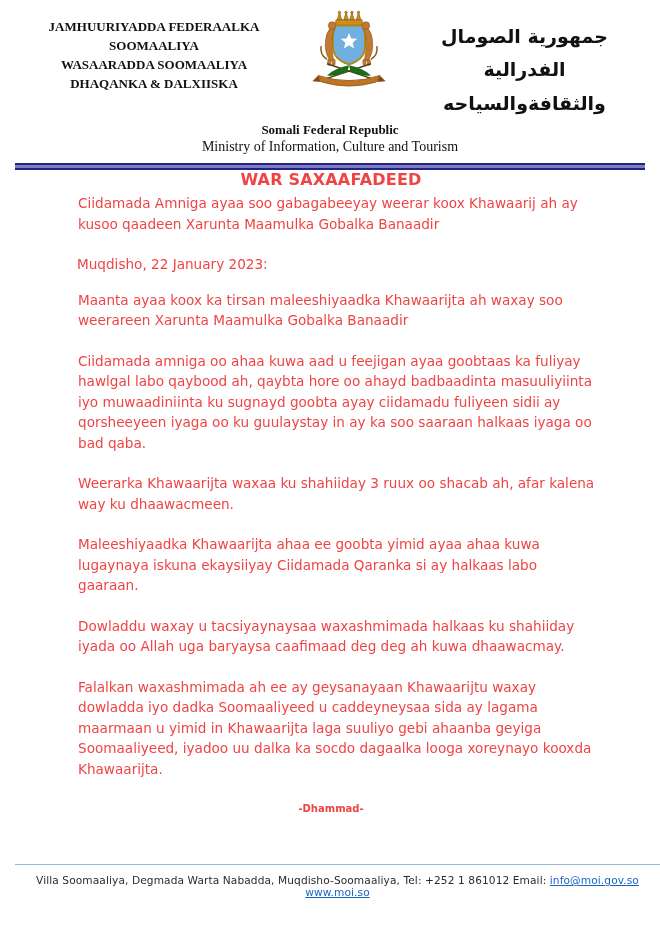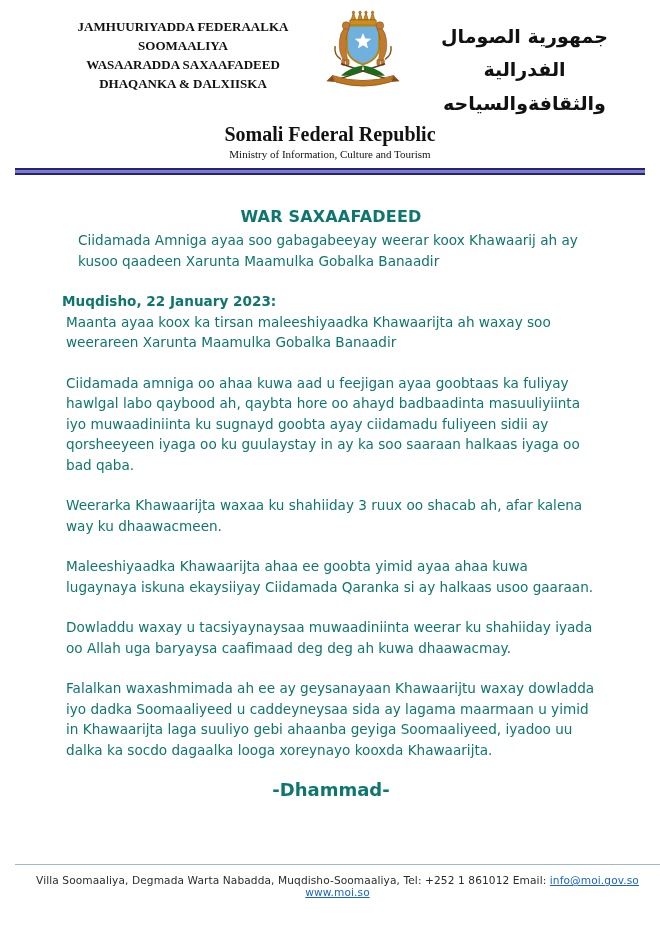--- a/index.html
+++ b/index.html
@@ -7,21 +7,21 @@
     position:relative;
     width:660px;height:934px;
     background:#ffffff;
     overflow:hidden;
     font-family:"DejaVu Sans",sans-serif;
     color:#1c1c1c;
   }
   
   .letterhead{
     display:flex;
-    justify-content:flex-end;
+    justify-content:space-between;
     align-items:flex-start;
     padding:14px 18px 0 18px;
   }
   .lh-left{
     width:272px;
     text-align:center;
     font-family:"Liberation Serif",serif;
     font-weight:bold;
     font-size:13px;
     line-height:1.45;
@@ -39,51 +39,51 @@
     line-height:1.75;
     color:#111;
     padding-top:6px;
   }
   .lh-center-titles{
     text-align:center;
     font-family:"Liberation Serif",serif;
     color:#111;
     margin-top:2px;
   }
-  .republic{font-weight:bold;font-size:20px;line-height:1.25;}
-  .ministry{font-size:11px;line-height:1.35;}
+  .republic{font-weight:bold;font-size:13px;line-height:1.25;}
+  .ministry{font-size:14px;line-height:1.35;}
   .rule{
     margin:6px 15px 0 15px;
     height:3px;
     background:#7d7dc4;
     border-top:2px solid #23237d;
     border-bottom:2px solid #23237d;
   }
   
   .doc-body{
-    padding:32px 60px 0 62px;
+    padding:0 60px 0 62px;
     font-size:13.6px;
     line-height:20.5px;
-    color:#0f766e;
+    color:#ef4444;
   }
   .doc-title{
     text-align:center;
     font-weight:bold;
     font-size:16px;
     margin:0 0 3px 0;
     letter-spacing:0.2px;
   }
   .doc-subtitle{margin:0 0 20px 16px;}
-  .dateline{font-weight:bold;margin:0;}
-  .doc-body p.para{margin:0 0 20px 4px;}
+  .dateline{font-weight:normal;margin:15px;}
+  .doc-body p.para{margin:0 0 20px 16px;}
   .doc-body p.first-after-date{margin-top:0;}
   .closing{
     text-align:center;
     font-weight:bold;
-    font-size:18px;
+    font-size:10px;
     margin:1px 0 0 0;
   }
   
   .footer{
     position:absolute;
     left:15px;right:0;top:864px;
   }
   .footer-line{height:1px;background:#9db8d2;}
   .footer-text{
     text-align:center;
@@ -99,21 +99,21 @@
 </style>
 </head>
 <body>
 
 <div class="page">
 
   <div class="letterhead">
     <div class="lh-left">
       <div>JAMHUURIYADDA FEDERAALKA</div>
       <div>SOOMAALIYA</div>
-      <div>WASAARADDA SAXAAFADEED</div>
+      <div>WASAARADDA SOOMAALIYA</div>
       <div>DHAQANKA &amp; DALXIISKA</div>
     </div>
 
     <div class="lh-emblem">
       <svg width="88" height="84" viewBox="0 0 120 112" xmlns="http://www.w3.org/2000/svg">
 
         <g fill="#cf8d1d" stroke="#8a5a10" stroke-width="1">
           <rect x="42" y="12" width="36" height="7" rx="1"></rect>
           <polygon points="44,12 47,2 50,12"></polygon>
           <polygon points="53,12 56,2 59,12"></polygon>
@@ -172,22 +172,22 @@
   <div class="rule"></div>
 
   <div class="doc-body">
     <p class="doc-title">WAR SAXAAFADEED</p>
     <p class="doc-subtitle">Ciidamada Amniga ayaa soo gabagabeeyay weerar koox Khawaarij ah ay kusoo qaadeen Xarunta Maamulka Gobalka Banaadir</p>
 
     <p class="dateline">Muqdisho, 22 January 2023:</p>
     <p class="para first-after-date">Maanta ayaa koox ka tirsan maleeshiyaadka Khawaarijta ah waxay soo weerareen Xarunta Maamulka Gobalka Banaadir</p>
     <p class="para">Ciidamada amniga oo ahaa kuwa aad u feejigan ayaa goobtaas ka fuliyay hawlgal labo qaybood ah, qaybta hore oo ahayd badbaadinta masuuliyiinta iyo muwaadiniinta ku sugnayd goobta ayay ciidamadu fuliyeen sidii ay qorsheeyeen iyaga oo ku guulaystay in ay ka soo saaraan halkaas iyaga oo bad qaba.</p>
     <p class="para">Weerarka Khawaarijta  waxaa ku shahiiday 3 ruux oo shacab ah, afar kalena way ku dhaawacmeen.</p>
-    <p class="para">Maleeshiyaadka Khawaarijta ahaa ee goobta yimid ayaa ahaa kuwa lugaynaya iskuna ekaysiiyay Ciidamada Qaranka si ay halkaas usoo gaaraan.</p>
-    <p class="para">Dowladdu waxay u tacsiyaynaysaa muwaadiniinta weerar ku shahiiday iyada oo Allah uga baryaysa caafimaad deg deg ah kuwa dhaawacmay.</p>
+    <p class="para">Maleeshiyaadka Khawaarijta ahaa ee goobta yimid ayaa ahaa kuwa lugaynaya iskuna ekaysiiyay Ciidamada Qaranka si ay halkaas labo gaaraan.</p>
+    <p class="para">Dowladdu waxay u tacsiyaynaysaa waxashmimada halkaas ku shahiiday iyada oo Allah uga baryaysa caafimaad deg deg ah kuwa dhaawacmay.</p>
     <p class="para">Falalkan waxashmimada ah ee ay geysanayaan Khawaarijtu waxay dowladda iyo dadka Soomaaliyeed u caddeyneysaa sida ay lagama maarmaan u yimid in Khawaarijta laga suuliyo gebi ahaanba geyiga Soomaaliyeed, iyadoo uu dalka ka socdo dagaalka looga xoreynayo kooxda Khawaarijta.</p>
 
     <p class="closing">-Dhammad-</p>
   </div>
 
   <div class="footer">
     <div class="footer-line"></div>
     <div class="footer-text"><span>Villa Soomaaliya, Degmada Warta Nabadda, Muqdisho-Soomaaliya, Tel: +252 1 861012 Email: </span><a href="#">info@moi.gov.so</a><span> </span><a href="#">www.moi.so</a></div>
   </div>
 

